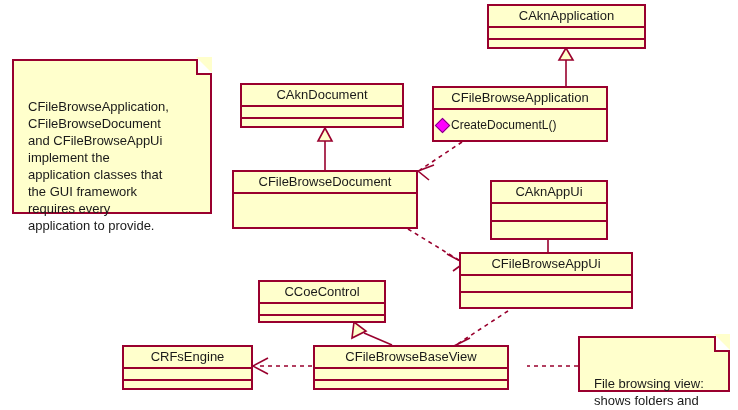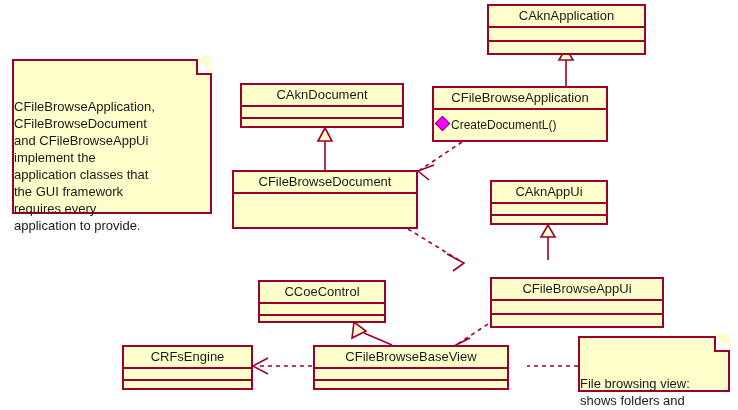--- a/index.html
+++ b/index.html
@@ -53,20 +53,21 @@
     line-height: 15px;
     min-height: 8px;
   }
   .uml-compartment.ops {
     display: flex;
     align-items: center;
     min-height: 18px;
   }
   .op-row {
     display: flex;
+    align-items: center;
     white-space: nowrap;
   }
   .vis-marker {
     display: inline-block;
     width: 9px;
     height: 9px;
     background: #ff00ff;
     border: 1px solid #800080;
     transform: rotate(45deg);
     margin-right: 3px;
@@ -78,21 +79,21 @@
     line-height: 14px;
   }
   .uml-note {
     position: absolute;
     background: #ffffcc;
     border: 2px solid #99002e;
     box-sizing: border-box;
     font-size: 13px;
     line-height: 17px;
     color: #1a1a1a;
-    padding: 3px 6px 3px 0;
+    padding: 3px 6px 3px 14px;
     white-space: pre-line;
   }
   .note-fold {
     position: absolute;
     top: -2px;
     right: -2px;
     width: 14px;
     height: 14px;
     background: #ffffff;
     border-left: 2px solid #99002e;
@@ -166,21 +167,21 @@
     <span>CFileBrowseApplication,
 CFileBrowseDocument
 and CFileBrowseAppUi
 implement the
 application classes that
 the GUI framework
 requires every
 application to provide.</span>
   </div>
 
-  <div class="uml-class" style="left:487px; top:4px; width:159px; height:51px;">
+  <div class="uml-class" style="left:487px; top:4px; width:159px; height:45px;">
     <div class="uml-name">CAknApplication</div>
     <div class="uml-sep"></div>
     <div class="uml-compartment"></div>
     <div class="uml-sep"></div>
     <div class="uml-compartment"></div>
   </div>
 
   <div class="uml-class" style="left:240px; top:83px; width:164px; height:45px;">
     <div class="uml-name">CAknDocument</div>
     <div class="uml-sep"></div>
@@ -198,29 +199,29 @@
         <span class="op-label">CreateDocumentL()</span>
       </span>
     </div>
   </div>
 
   <div class="uml-class" style="left:232px; top:170px; width:186px; height:59px;">
     <div class="uml-name">CFileBrowseDocument</div>
     <div class="uml-sep"></div>
   </div>
 
-  <div class="uml-class" style="left:490px; top:180px; width:118px; height:45px;">
+  <div class="uml-class" style="left:490px; top:180px; width:118px; height:60px;">
     <div class="uml-name">CAknAppUi</div>
     <div class="uml-sep"></div>
     <div class="uml-compartment"></div>
     <div class="uml-sep"></div>
     <div class="uml-compartment"></div>
   </div>
 
-  <div class="uml-class" style="left:459px; top:277px; width:174px; height:51px;margin-left:31px;">
+  <div class="uml-class" style="left:459px; top:252px; width:174px; height:57px;">
     <div class="uml-name">CFileBrowseAppUi</div>
     <div class="uml-sep"></div>
     <div class="uml-compartment"></div>
     <div class="uml-sep"></div>
     <div class="uml-compartment"></div>
   </div>
 
   <div class="uml-class" style="left:122px; top:345px; width:131px; height:45px;">
     <div class="uml-name">CRFsEngine</div>
     <div class="uml-sep"></div>

